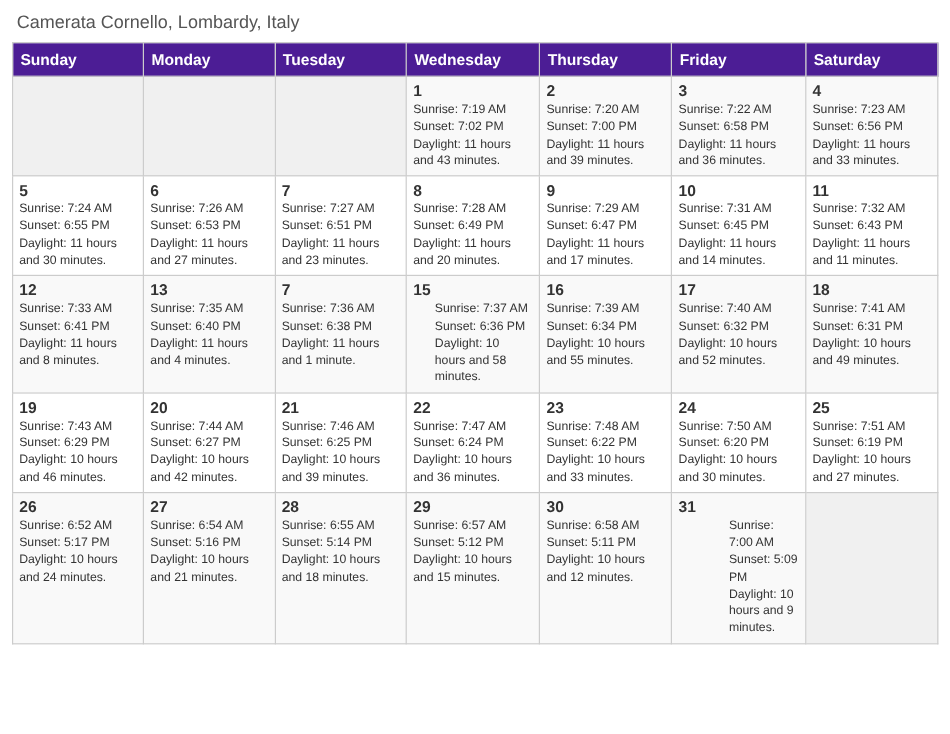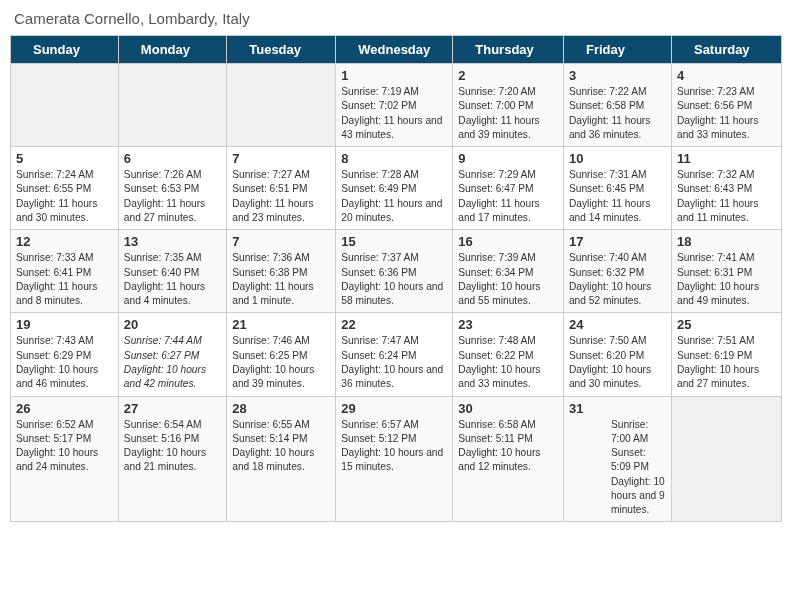--- a/index.html
+++ b/index.html
@@ -46,26 +46,26 @@
     .location-title {
       font-size: 15px;
       color: #555;
     }
     .calendar {
       width: 100%;
       border-collapse: collapse;
       border: 1px solid #ccc;
     }
     .calendar th {
-      background-color: #0c4a6e;
+      background-color: #4c1d95;
       color: #fff;
       font-size: 13px;
       font-weight: bold;
       text-align: left;
-      padding: 6px 22px;
+      padding: 6px 6px;
       border: 1px solid #ccc;
     }
     .calendar td {
       vertical-align: top;
       border: 1px solid #ccc;
       padding: 4px 5px;
       width: 113px;
       min-height: 80px;
       font-size: 10.5px;
       color: #333;
@@ -201,21 +201,21 @@
 Daylight: 11 hours and 4 minutes.</div>
         </td>
         <td>
           <span class="day-number">7</span>
           <div class="cell-content" style="white-space: pre-line;">Sunrise: 7:36 AM
 Sunset: 6:38 PM
 Daylight: 11 hours and 1 minute.</div>
         </td>
         <td>
           <span class="day-number">15</span>
-          <div class="cell-content" style="white-space: pre-line;">Sunrise: 7:37 AM
+          <div class="cell-content" style="white-space: pre-line; margin-left: 18px;">Sunrise: 7:37 AM
 Sunset: 6:36 PM
 Daylight: 10 hours and 58 minutes.</div>
         </td>
         <td>
           <span class="day-number">16</span>
           <div class="cell-content" style="white-space: pre-line;">Sunrise: 7:39 AM
 Sunset: 6:34 PM
 Daylight: 10 hours and 55 minutes.</div>
         </td>
         <td>
@@ -233,21 +233,21 @@
       </tr>
       <tr>
         <td>
           <span class="day-number">19</span>
           <div class="cell-content" style="white-space: pre-line;">Sunrise: 7:43 AM
 Sunset: 6:29 PM
 Daylight: 10 hours and 46 minutes.</div>
         </td>
         <td>
           <span class="day-number">20</span>
-          <div class="cell-content" style="white-space: pre-line; font-style: italic;">Sunrise: 7:44 AM
+          <div class="cell-content" style="white-space: pre-line;">Sunrise: 7:44 AM
 Sunset: 6:27 PM
 Daylight: 10 hours and 42 minutes.</div>
         </td>
         <td>
           <span class="day-number">21</span>
           <div class="cell-content" style="white-space: pre-line;">Sunrise: 7:46 AM
 Sunset: 6:25 PM
 Daylight: 10 hours and 39 minutes.</div>
         </td>
         <td>

